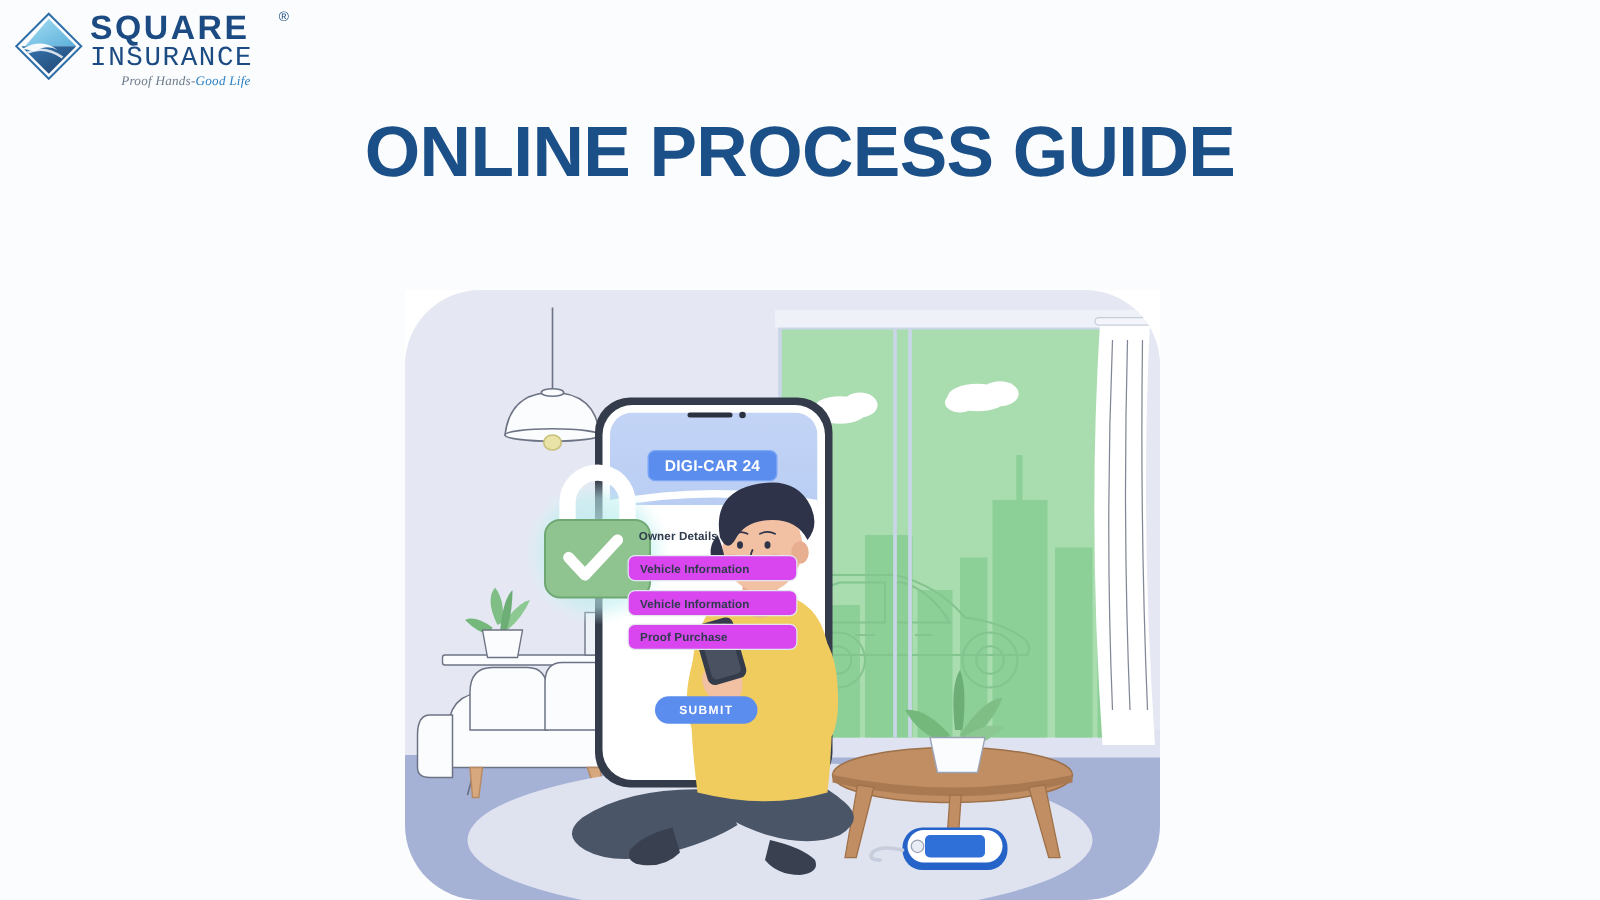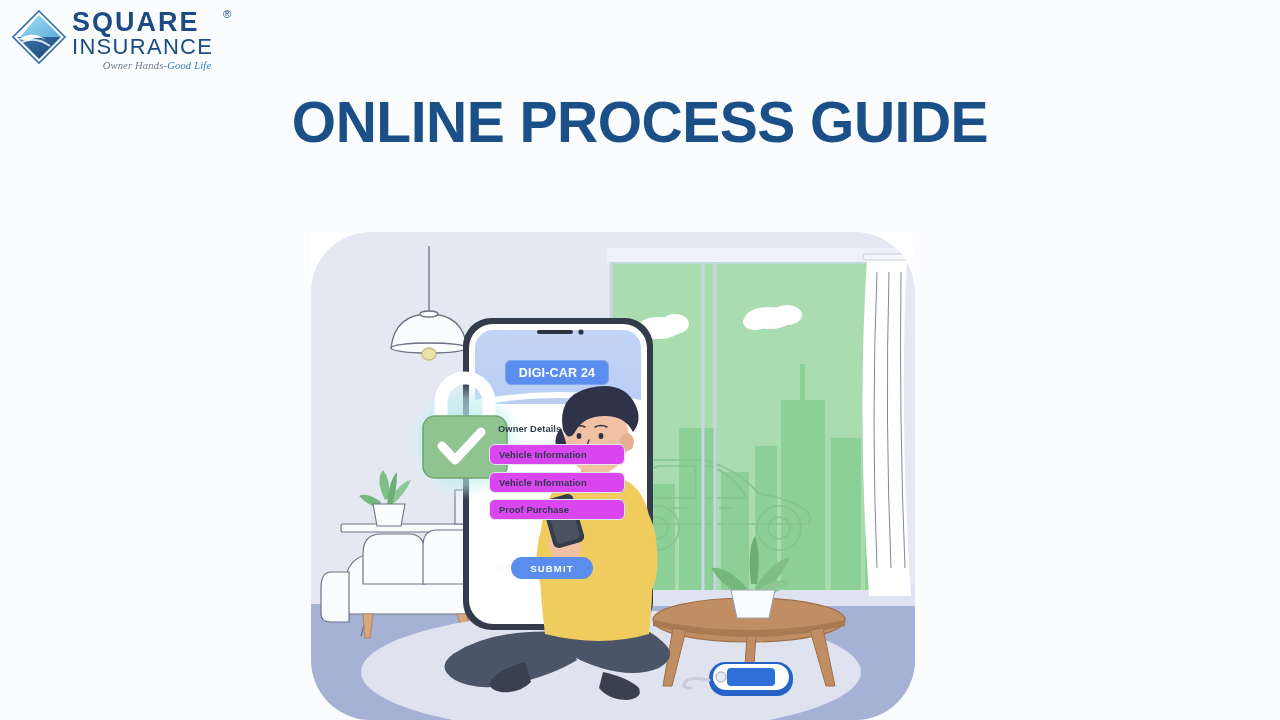--- a/index.html
+++ b/index.html
@@ -15,21 +15,21 @@
   
   .logo-block { position: absolute; left: 8px; top: 6px; display: flex; align-items: flex-start; }
   .logo-mark { width: 62px; height: 62px; flex: 0 0 62px; }
   .logo-text { margin-left: 2px; padding-top: 3px; }
   .logo-word-1 {
     font-family: "Liberation Sans", sans-serif;
     font-size: 27px; letter-spacing: 2.0px; line-height: 26px;
     color: #1b4b82; font-weight: 700;
   }
   .logo-word-2 {
-    font-family: Liberation Sans, sans-serif;
+    font-family: Liberation Mono, monospace;
     font-size: 22px; letter-spacing: 1.3px; line-height: 23px;
     color: #1b4b82; font-weight: 400; text-align: center;
   }
   .logo-reg {
     position: absolute; left: 151px; top: 2px;
     font-size: 11px; color: #1b4b82;
   }
   .logo-tagline {
     font-family: "Liberation Serif", serif;
     font-size: 10.5px; line-height: 13px; margin-top: 1px;
@@ -47,21 +47,21 @@
     font-family: "Liberation Sans", sans-serif;
     font-weight: bold;
     font-size: 57px;
     line-height: 88px;
     letter-spacing: -0.5px;
   }
   .heading .line-2 { display: block; text-align: center; }
 
   
   .illo-wrap {
-    position: absolute; left: 311px; top: 232px;
+    position: absolute; left: 324px; top: 232px;
     width: 604px; height: 396px;
     background: #ffffff;
   }
   .illo { position: absolute; inset: 0; }
 
   
   .badge {
     position: absolute; left: 194px; top: 128px;
     width: 104px; height: 25px;
     background: #5b8def; border: 1.6px solid #7ba7f5; border-radius: 6px;
@@ -118,21 +118,21 @@
 
         <path d="M10 33 Q26 24 38 34 Q30 29 20 35 Z" fill="#ffffff" opacity="0.95"></path>
         <path d="M14 36 Q28 30 42 40" fill="none" stroke="#ffffff" stroke-width="2" opacity="0.8"></path>
       </svg>
     </div>
     <div class="logo-text" style="position:relative;">
       <div class="logo-word-1">SQUARE</div>
       <span class="logo-reg">®</span>
       <div class="logo-word-2">INSURANCE</div>
       <div class="logo-tagline">
-        <span class="tag-a">Owner Hands-</span><span class="tag-b">Good Life</span>
+        <span class="tag-a">Proof Hands-</span><span class="tag-b">Good Life</span>
       </div>
     </div>
   </div>
 
   <h1 class="heading">
     <span class="line-2">ONLINE PROCESS GUIDE</span>
   </h1>
 
   <div class="illo-wrap">
     <svg class="illo" viewBox="0 0 604 488" width="604" height="488">

